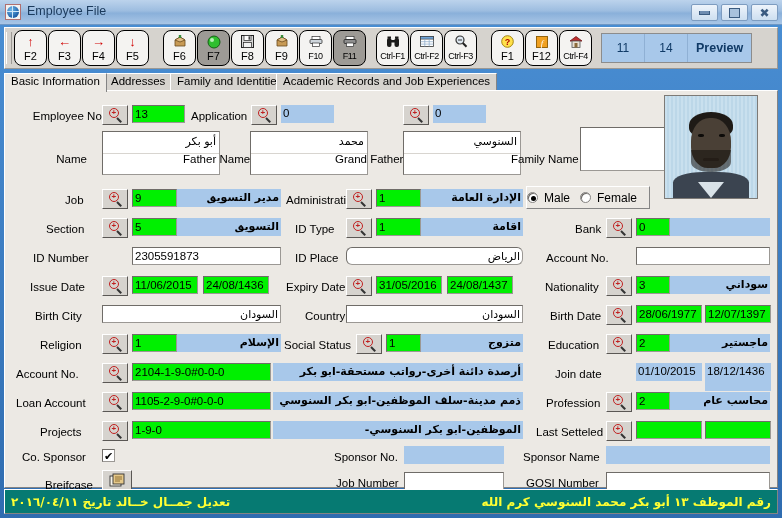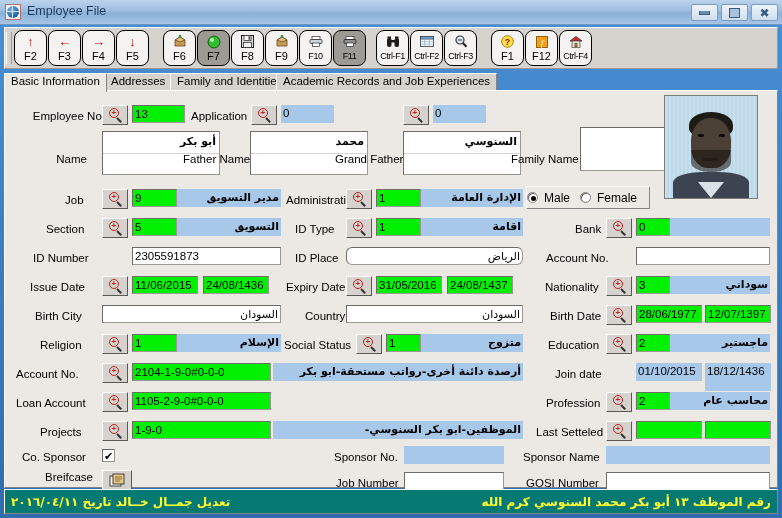--- a/index.html
+++ b/index.html
@@ -108,21 +108,21 @@
     border:1px solid #fff;border-right-color:#5a5754;border-bottom-color:#5a5754;
     box-sizing:border-box;display:flex;align-items:center;justify-content:center;
   }
   .zbtn .mag{position:relative;width:15px;height:15px;}
   .zbtn .mag .lens{position:absolute;left:1px;top:0;width:10px;height:10px;border:1.6px solid #c02020;border-radius:50%;box-sizing:border-box;}
   .zbtn .mag .plus{position:absolute;left:4px;top:2.5px;font-size:8px;line-height:6px;color:#c02020;font-weight:bold;}
   .zbtn .mag .hnd{position:absolute;left:9px;top:9px;width:6px;height:2px;background:#333;transform:rotate(45deg);transform-origin:left center;}
   .namebox{position:absolute;box-sizing:border-box;width:118px;height:44px;
      border:1px solid #9b9894;border-top-color:#6f6c68;border-left-color:#6f6c68;background:#fff;}
   .namebox .l1{height:21px;line-height:20px;padding:0 3px;direction:rtl;text-align:right;
-     font-family:"DejaVu Sans",sans-serif;font-size:11px;font-weight:bold;border-bottom:1px solid #d8d5d0;}
+     font-family:"DejaVu Sans",sans-serif;font-size:11px;font-weight:normal;border-bottom:1px solid #d8d5d0;}
   .namebox .l2{height:21px;}
   .gender{
     position:absolute;box-sizing:border-box;background:#ece9e4;
     border:1px solid #fff;border-right-color:#848484;border-bottom-color:#848484;
     display:flex;align-items:center;gap:6px;font-size:12px;
   }
   .radio{width:11px;height:11px;border-radius:50%;box-sizing:border-box;
     border:1px solid #868482;background:#fff;position:relative;display:inline-block;vertical-align:-2px;
     box-shadow:inset 1px 1px 0 #6f6c68;}
   .radio.on:after{content:"";position:absolute;left:3px;top:3px;width:5px;height:5px;border-radius:50%;background:#000;}
@@ -331,20 +331,25 @@
       <span class="glyph">
         <svg width="14" height="12" viewBox="0 0 14 12">
             <polygon points="7,0.5 13,5 1,5" fill="#c03030" stroke="#701818" stroke-width="0.8"></polygon>
             <rect x="3" y="5" width="8" height="6.5" fill="#e8e0d4" stroke="#555" stroke-width="0.8"></rect>
             <rect x="5.5" y="7" width="3" height="4.5" fill="#8a6a3a"></rect>
           </svg>
       </span>
       <span class="key sm">Ctrl-F4</span>
     </div>
 
+    <div class="prev-box">
+      <div class="prev-cell">11</div>
+      <div class="prev-cell">14</div>
+      <div class="prev-cell last">Preview</div>
+    </div>
   </div>
 
   <div class="tabstrip">
     <div class="tab sel" style="left:0px;">Basic Information</div>
     <div class="tab" style="left:100px;">Addresses</div>
     <div class="tab" style="left:166px;">Family and Identities</div>
     <div class="tab" style="left:272px;">Academic Records and Job Experiences</div>
   </div>
 
   <div class="panel">
@@ -583,20 +588,21 @@
 
     <div class="lbl" style="left:11px;top:306px;">Loan Account</div>
     <div class="zbtn" style="left:97px;top:301px;">
       <span class="mag">
           <span class="lens"></span>
           <span class="plus">+</span>
           <span class="hnd"></span>
         </span>
     </div>
     <div class="fld green" style="left:127px;top:301px;width:139px;height:18px;">1105-2-9-0#0-0-0</div>
+    <div class="fld blue arb" style="left:268px;top:301px;width:250px;height:18px;line-height:17px;">ذمم مدينة-سلف الموظفين-ابو بكر السنوسي</div>
 
     <div class="lbl" style="left:541px;top:306px;">Profession</div>
     <div class="zbtn" style="left:601px;top:301px;">
       <span class="mag">
           <span class="lens"></span>
           <span class="plus">+</span>
           <span class="hnd"></span>
         </span>
     </div>
     <div class="fld green" style="left:631px;top:301px;width:34px;height:18px;">2</div>
@@ -626,21 +632,21 @@
 
     <div class="lbl" style="left:17px;top:360px;">Co. Sponsor</div>
     <div class="chk" style="left:97px;top:358px;">✔</div>
 
     <div class="lbl" style="left:329px;top:360px;">Sponsor No.</div>
     <div class="fld blue" style="left:399px;top:355px;width:100px;height:18px;"></div>
 
     <div class="lbl" style="left:518px;top:360px;">Sponsor Name</div>
     <div class="fld blue" style="left:601px;top:355px;width:164px;height:18px;"></div>
 
-    <div class="lbl" style="left:29px;top:380px;padding-left:11px;">Breifcase</div>
+    <div class="lbl" style="left:29px;top:388px;padding-left:11px;">Breifcase</div>
     <div class="brief" style="left:97px;top:379px;">
       <span>
         <svg width="16" height="14" viewBox="0 0 16 14">
             <rect x="1" y="3" width="11" height="10" fill="#f6f3e8" stroke="#333" stroke-width="0.9"></rect>
             <rect x="4" y="1" width="11" height="10" fill="#e6c98a" stroke="#333" stroke-width="0.9"></rect>
             <line x1="6" y1="4" x2="13" y2="4" stroke="#7a5c20" stroke-width="0.8"></line>
             <line x1="6" y1="6" x2="13" y2="6" stroke="#7a5c20" stroke-width="0.8"></line>
             <line x1="6" y1="8" x2="11" y2="8" stroke="#7a5c20" stroke-width="0.8"></line>
           </svg>
       </span>

